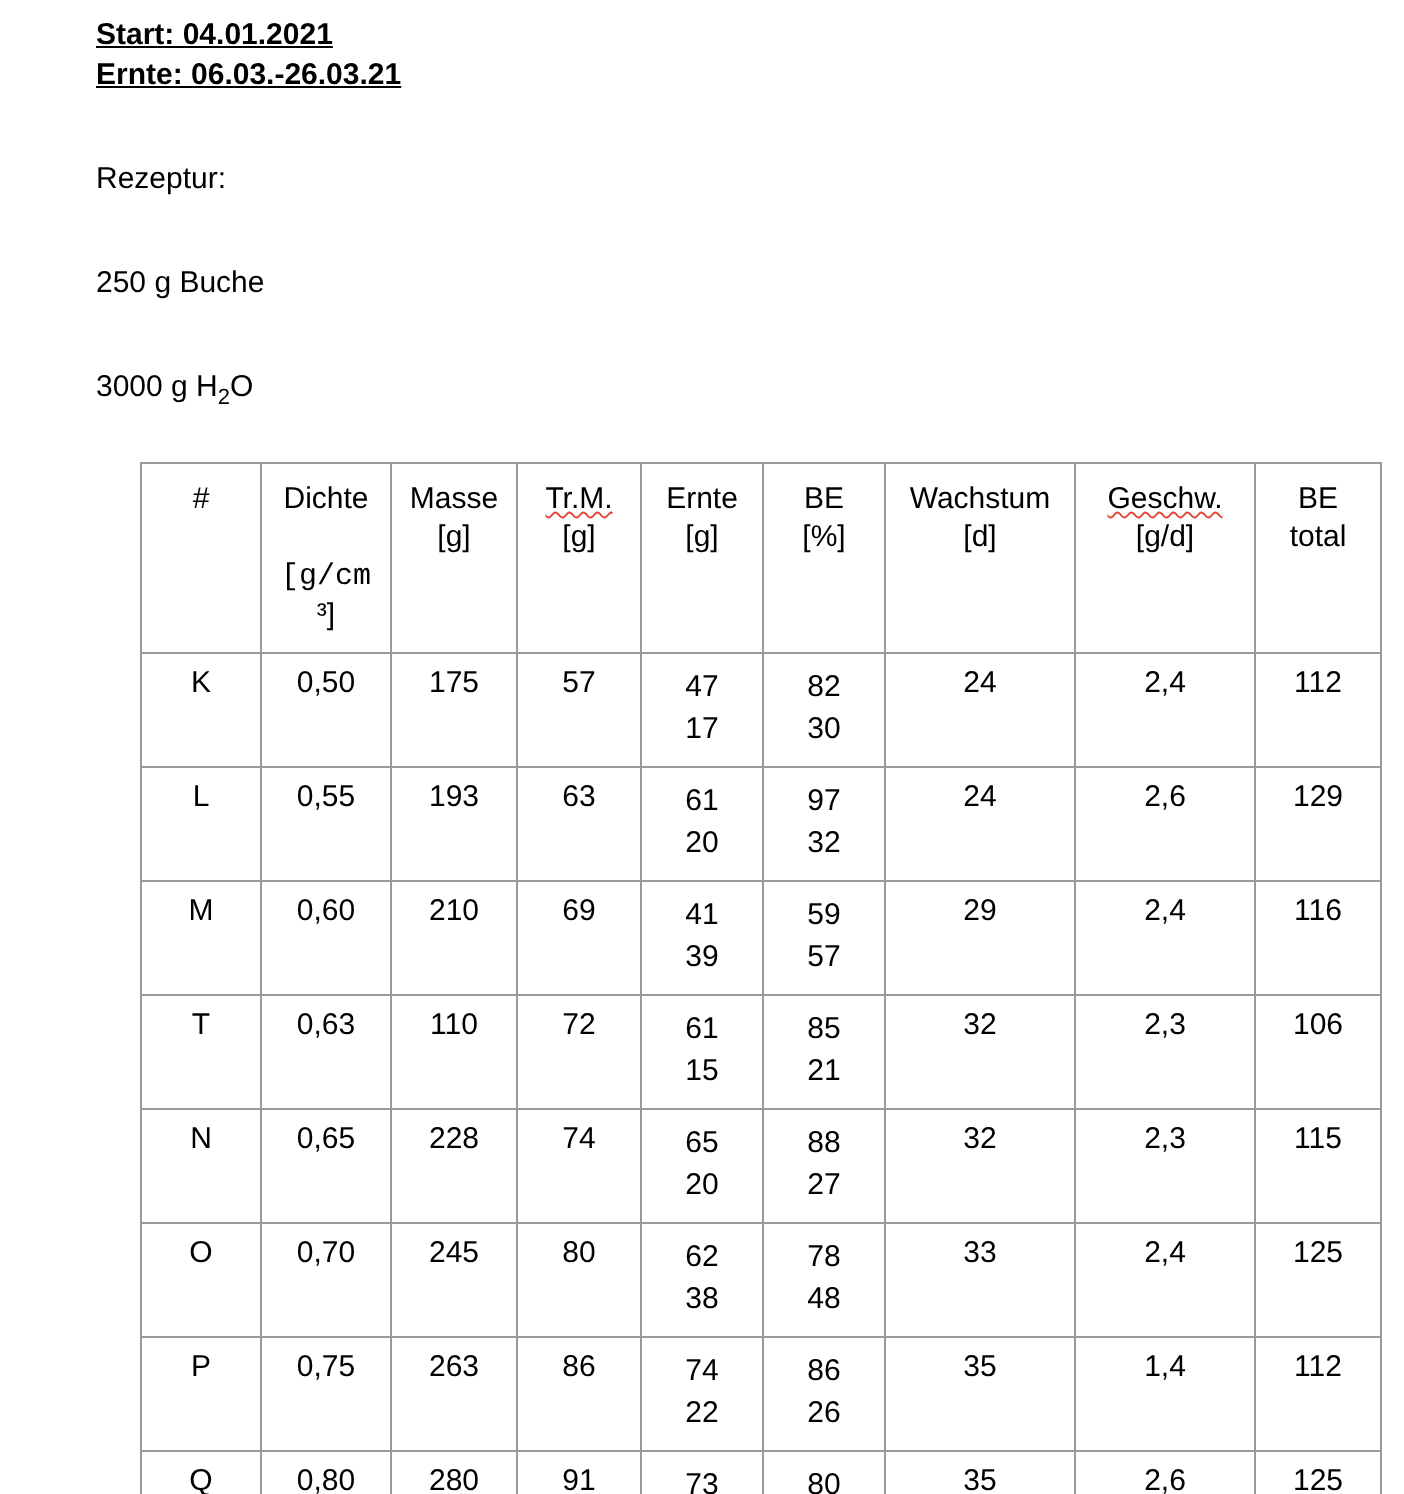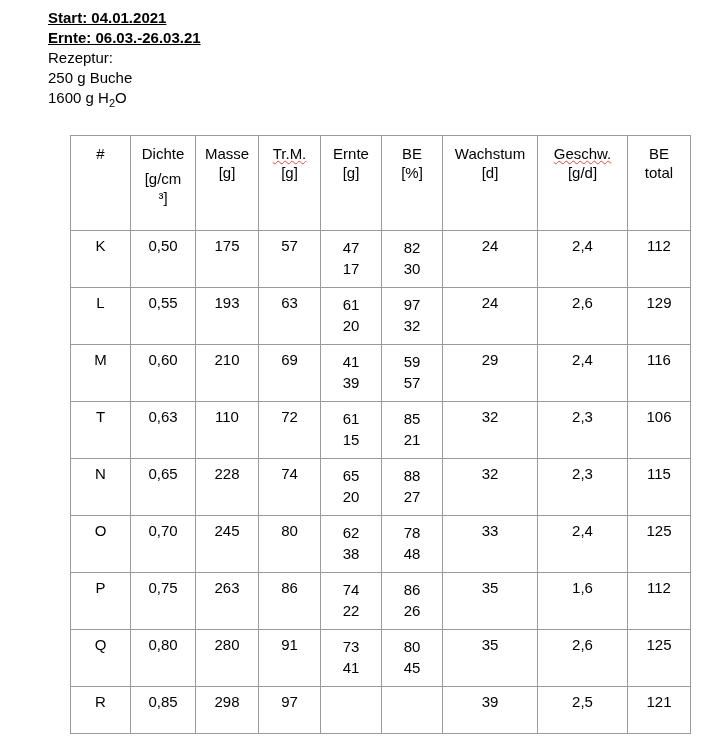--- a/index.html
+++ b/index.html
@@ -28,20 +28,21 @@
   }
   .header-line {
     white-space: nowrap;
   }
   .header-line.bold-underline {
     font-weight: bold;
     text-decoration: underline;
   }
   .recipe-line {
     white-space: nowrap;
+    margin-top: 32px;
   }
   .sub {
     font-size: 11px;
     vertical-align: sub;
   }
   table.data {
     border-collapse: collapse;
     margin-top: 22px;
     margin-left: 22px;
     table-layout: fixed;
@@ -91,21 +92,21 @@
 </head>
 <body>
 
 <div class="page">
 
   <div class="header-block">
     <div class="header-line bold-underline">Start: 04.01.2021</div>
     <div class="header-line bold-underline">Ernte: 06.03.-26.03.21</div>
     <div class="recipe-line">Rezeptur:</div>
     <div class="recipe-line">250 g Buche</div>
-    <div class="recipe-line"><span>1600 g H</span><span class="sub">2</span><span>O</span></div>
+    <div class="recipe-line"><span>3000 g H</span><span class="sub">2</span><span>O</span></div>
   </div>
 
   <table class="data">
     <colgroup>
       <col class="c0">
         <col class="c1">
         <col class="c2">
         <col class="c3">
         <col class="c4">
         <col class="c5">
@@ -113,21 +114,21 @@
         <col class="c7">
         <col class="c8">
     </colgroup>
     <thead>
       <tr>
         <th>
           <span class="hdr">#</span>
         </th>
         <th>
           <span class="hdr">Dichte</span>
-          <span class="hdr" style="margin-top:6px;">[g/cm</span>
+          <span class="hdr" style="margin-top:20px;font-family:Liberation Mono, monospace;">[g/cm</span>
           <span class="hdr">³]</span>
         </th>
         <th>
           <span class="hdr">Masse</span>
           <span class="hdr">[g]</span>
         </th>
         <th>
           <span class="hdr squiggle">Tr.M.</span>
           <span class="hdr">[g]</span>
         </th>
@@ -263,21 +264,21 @@
         <td class="body-cell">86</td>
         <td class="body-cell">
           <span class="two-line">74</span>
           <span class="two-line">22</span>
         </td>
         <td class="body-cell">
           <span class="two-line">86</span>
           <span class="two-line">26</span>
         </td>
         <td class="body-cell">35</td>
-        <td class="body-cell">1,6</td>
+        <td class="body-cell">1,4</td>
         <td class="body-cell">112</td>
       </tr>
       <tr>
         <td class="body-cell">Q</td>
         <td class="body-cell">0,80</td>
         <td class="body-cell">280</td>
         <td class="body-cell">91</td>
         <td class="body-cell">
           <span class="two-line">73</span>
           <span class="two-line">41</span>

